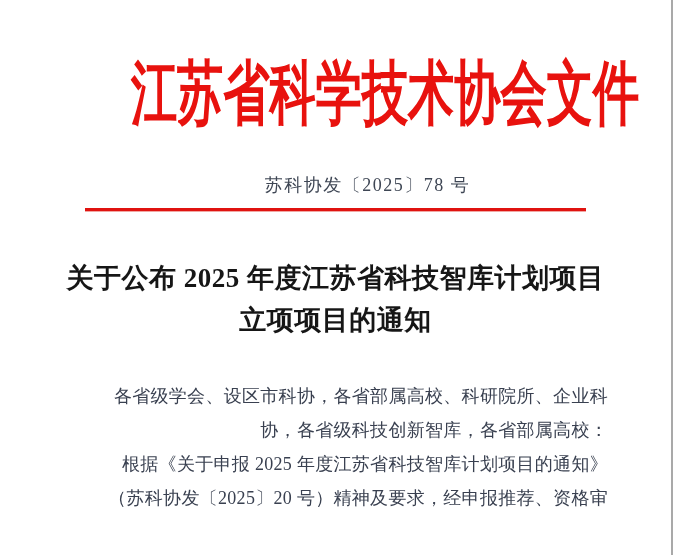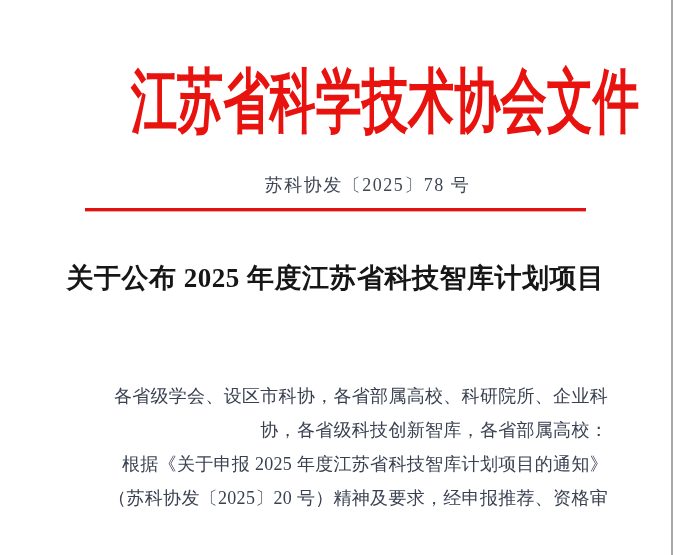--- a/index.html
+++ b/index.html
@@ -18,21 +18,21 @@
   
   .page-edge {
     position: absolute;
     left: 671px; top: 0;
     width: 2px; height: 555px;
     background: #a9a9a9;
   }
   
   .letterhead {
     position: absolute;
-    top: 56px; left: 0;
+    top: 48px; left: 0;
     width: 646px;
     text-align: left;
   }
   .letterhead span {
     display: inline-block;
     font-size: 70px;
     line-height: 92px;
     font-weight: bold;
     white-space: nowrap;
     color: #e8120e;
@@ -95,20 +95,21 @@
   <div class="letterhead">
     <span>江苏省科学技术协会文件</span>
   </div>
 
   <div class="doc-number">苏科协发〔2025〕78 号</div>
 
   <div class="red-rule"></div>
 
   <div class="doc-title">
     <div>关于公布 2025 年度江苏省科技智库计划项目</div>
+    <div>立项项目的通知</div>
   </div>
 
   <div class="doc-body">
     <div class="line">各省级学会、设区市科协，各省部属高校、科研院所、企业科</div>
     <div class="line">协，各省级科技创新智库，各省部属高校：</div>
     <div class="line indent">根据《关于申报 2025 年度江苏省科技智库计划项目的通知》</div>
     <div class="line">（苏科协发〔2025〕20 号）精神及要求，经申报推荐、资格审</div>
   </div>
 
 </div>

